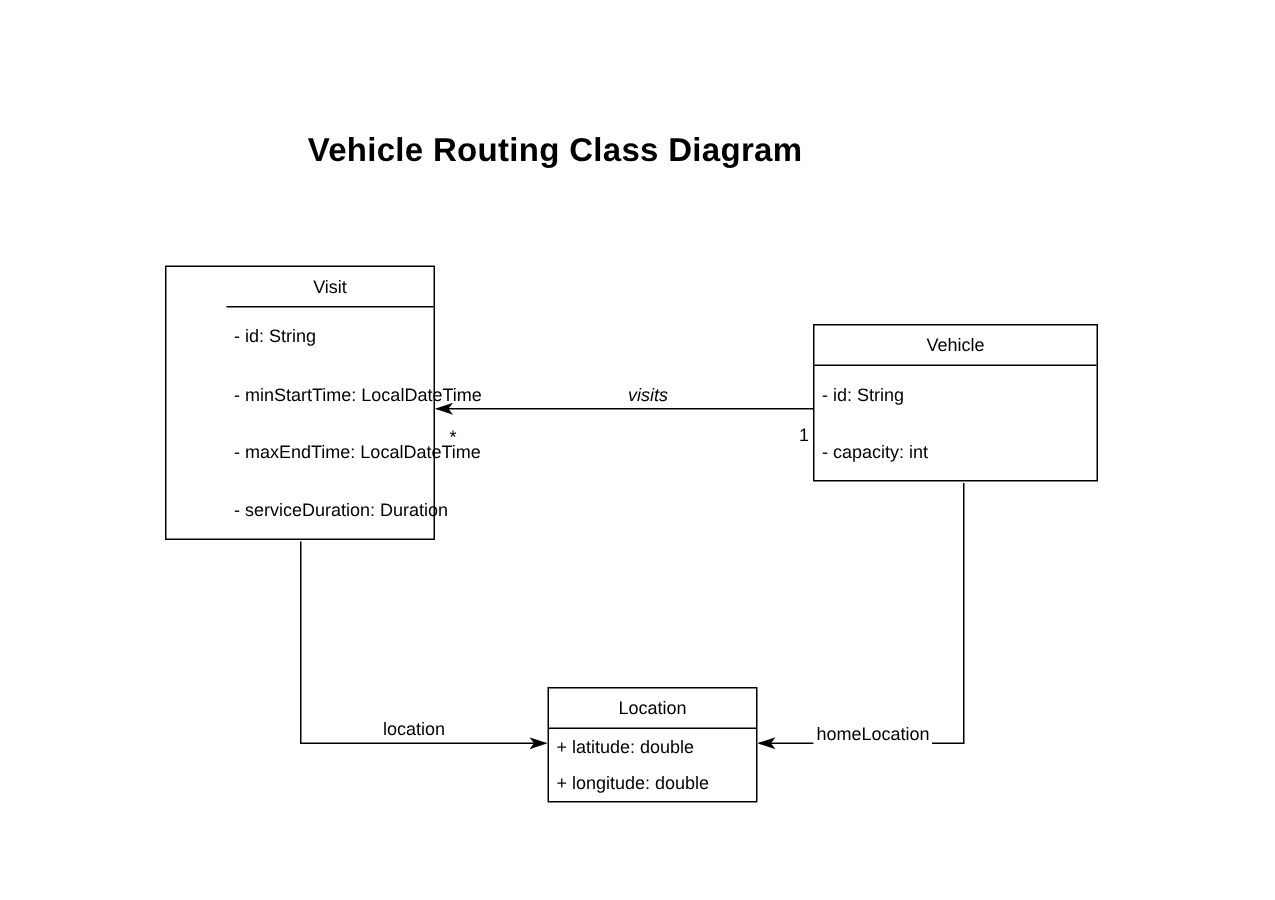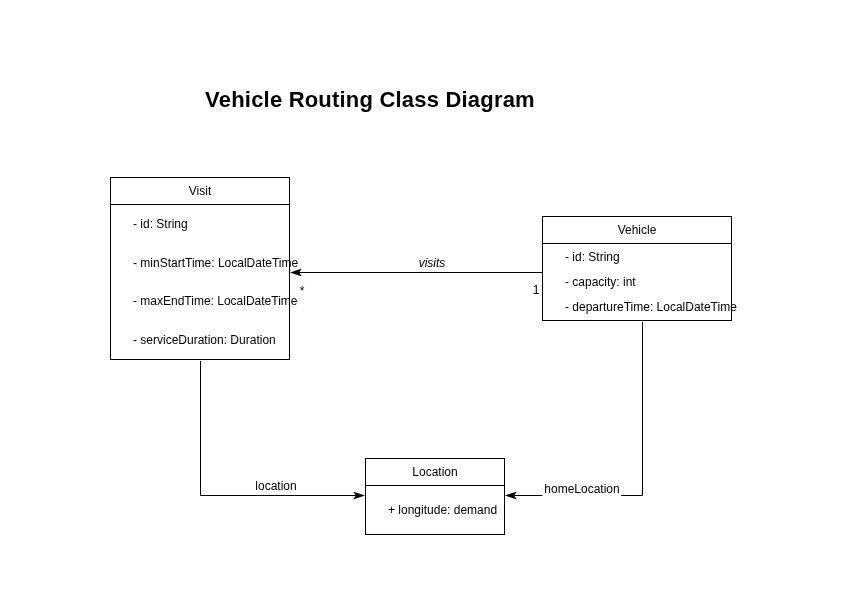--- a/index.html
+++ b/index.html
@@ -50,30 +50,29 @@
     border-bottom: 1px solid #000000;
     display: flex;
     align-items: center;
     justify-content: center;
     font-size: 12px;
   }
   .uml-attrs {
     flex: 1;
     display: flex;
     flex-direction: column;
-    margin-left: 17px;
   }
   .uml-attr {
     flex: 1;
     display: flex;
     align-items: center;
     padding-left: 5px;
     white-space: nowrap;
   }
-  .class-visit    { left: 110px; top: 177px; width: 180px; height: 183px; }
+  .class-visit    { left: 110px; top: 177px; width: 180px; height: 183px; padding-left: 40px; }
   .class-vehicle  { left: 542px; top: 216px; width: 190px; height: 105px; }
   .class-location { left: 365px; top: 458px; width: 140px; height:  77px; }
 
   .edge-label {
     position: absolute;
     font-size: 12px;
     background: #ffffff;
     padding: 0 2px;
     white-space: nowrap;
     transform: translate(-50%, -100%);
@@ -117,28 +116,28 @@
       <div class="uml-attr">- maxEndTime: LocalDateTime</div>
       <div class="uml-attr">- serviceDuration: Duration</div>
     </div>
   </div>
 
   <div class="uml-class class-vehicle">
     <div class="uml-header">Vehicle</div>
     <div class="uml-attrs">
       <div class="uml-attr">- id: String</div>
       <div class="uml-attr">- capacity: int</div>
-      <div class="uml-attr">- departureTime: LocalDateTime</div>
     </div>
   </div>
 
   <div class="uml-class class-location">
     <div class="uml-header">Location</div>
     <div class="uml-attrs">
-      <div class="uml-attr">+ longitude: demand</div>
+      <div class="uml-attr">+ latitude: double</div>
+      <div class="uml-attr">+ longitude: double</div>
     </div>
   </div>
 
   <div class="edge-label label-visits">visits</div>
   <div class="multiplicity mult-star">*</div>
   <div class="multiplicity mult-one">1</div>
 
   <div class="edge-label label-location">location</div>
 
   <div class="edge-label label-home-location">homeLocation</div>

